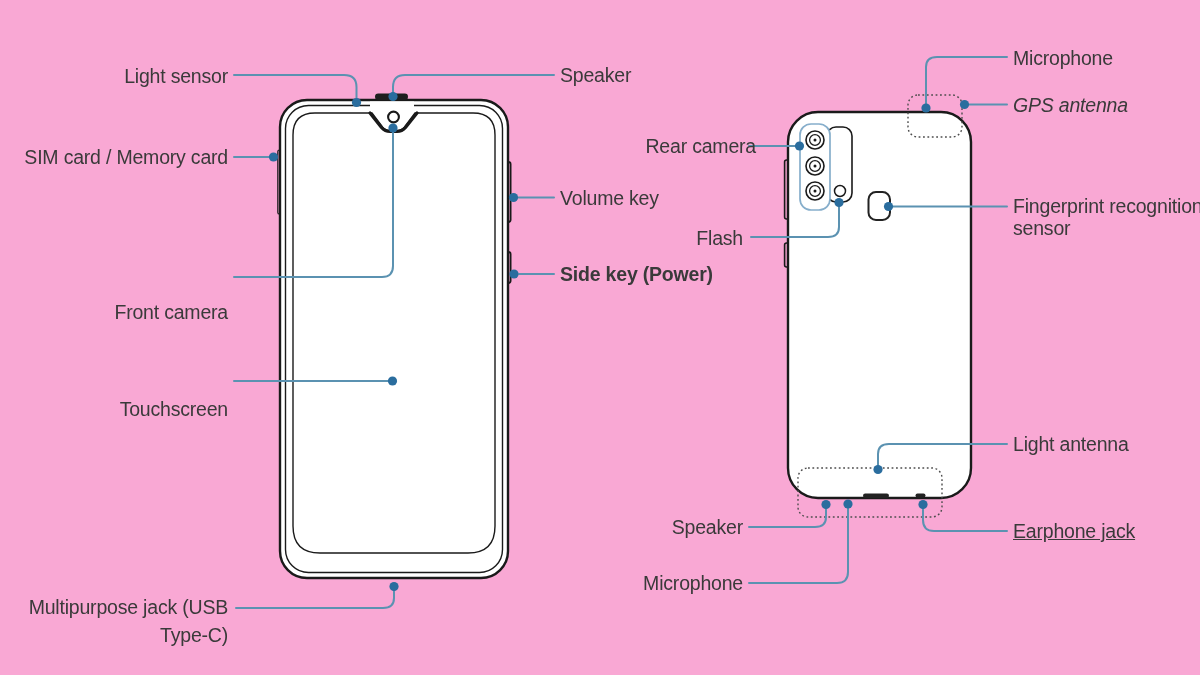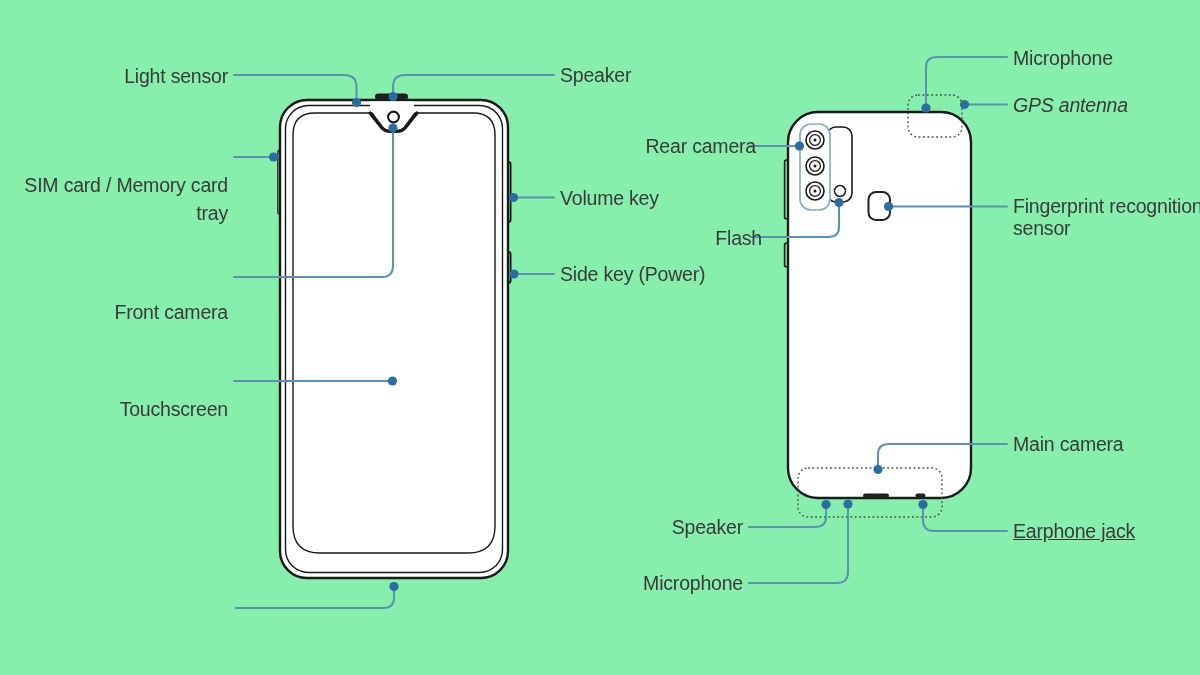--- a/index.html
+++ b/index.html
@@ -1,19 +1,19 @@
 <!DOCTYPE html>
 <html><head>
 <meta charset="utf-8">
 <style>
   html,body{margin:0;padding:0;background:#e9e9e9;}
   .stage{
     position:relative;
     width:1200px;height:675px;
-    background:#86efac;
+    background:#f9a8d4;
     overflow:hidden;
     font-family:"Liberation Sans", sans-serif;
   }
   .stage svg{position:absolute;left:0;top:0;}
   .lbl{
     position:absolute;
     font-size:19.5px;
     line-height:22px;
     color:#3a3a3a;
     white-space:nowrap;
@@ -132,50 +132,53 @@
       <path class="leader" d="M 848 508 V 572 Q 848 583 837 583 H 749"></path>
       <circle class="dot" cx="848" cy="504" r="4.6"></circle>
 
       <path class="leader" d="M 923 508 V 520 Q 923 531 934 531 H 1007"></path>
       <circle class="dot" cx="923" cy="504.5" r="4.6"></circle>
     </g>
   </svg>
 
   <div class="lbl right-col" style="right:972px;top:65px;">Light sensor</div>
 
-  <div class="lbl right-col two-line-wide" style="right:972px;top:143px;margin-top:28px;">
+  <div class="lbl right-col two-line-wide" style="right:972px;top:143px;">
     <div>SIM card / Memory card</div>
-    <div>tray</div>
   </div>
 
   <div class="lbl right-col" style="right:972px;top:278px;margin-top:23px;">Front camera</div>
 
   <div class="lbl right-col" style="right:972px;top:370px;margin-top:28px;">Touchscreen</div>
 
+  <div class="lbl right-col two-line-wide" style="right:972px;top:593px;">
+    <div>Multipurpose jack (USB</div>
+    <div>Type-C)</div>
+  </div>
 
   <div class="lbl" style="left:560px;top:64px;">Speaker</div>
 
   <div class="lbl" style="left:560px;top:187px;">Volume key</div>
 
-  <div class="lbl" style="left:560px;top:263px;">Side key (Power)</div>
+  <div class="lbl" style="left:560px;top:263px;font-weight:bold;">Side key (Power)</div>
 
   <div class="lbl right-col" style="right:444px;top:135px;">Rear camera</div>
 
-  <div class="lbl right-col" style="right:438px;top:227px;">Flash</div>
+  <div class="lbl right-col" style="right:457px;top:227px;">Flash</div>
 
   <div class="lbl right-col" style="right:457px;top:516px;">Speaker</div>
 
   <div class="lbl right-col" style="right:457px;top:572px;">Microphone</div>
 
   <div class="lbl" style="left:1013px;top:47px;">Microphone</div>
 
   <div class="lbl" style="left:1013px;top:94px;font-style:italic;">GPS antenna</div>
 
   <div class="lbl" style="left:1013px;top:195px;">
     <div>Fingerprint recognition</div>
     <div>sensor</div>
   </div>
 
-  <div class="lbl" style="left:1013px;top:433px;">Main camera</div>
+  <div class="lbl" style="left:1013px;top:433px;">Light antenna</div>
 
   <div class="lbl" style="left:1013px;top:520px;text-decoration:underline;">Earphone jack</div>
 
 </div>
 
 </body></html>

